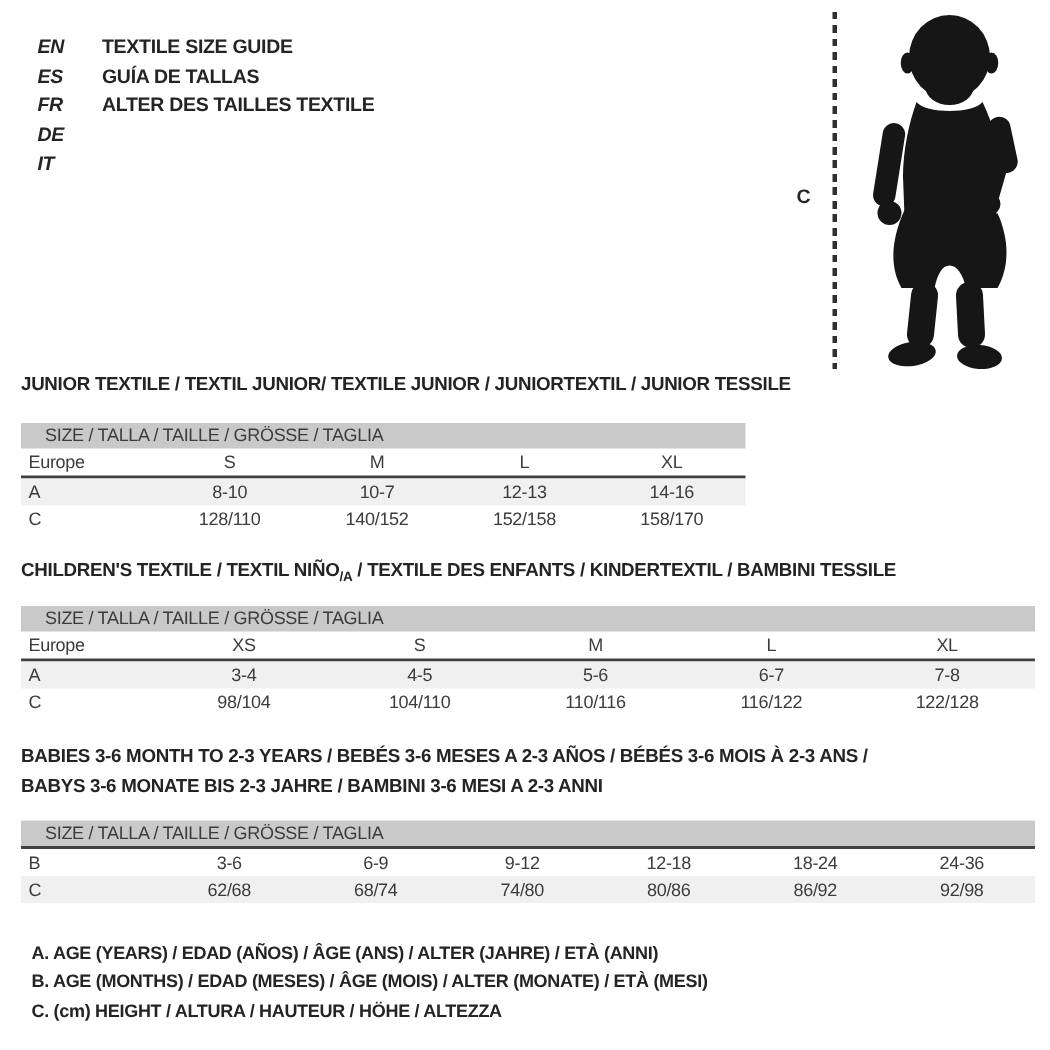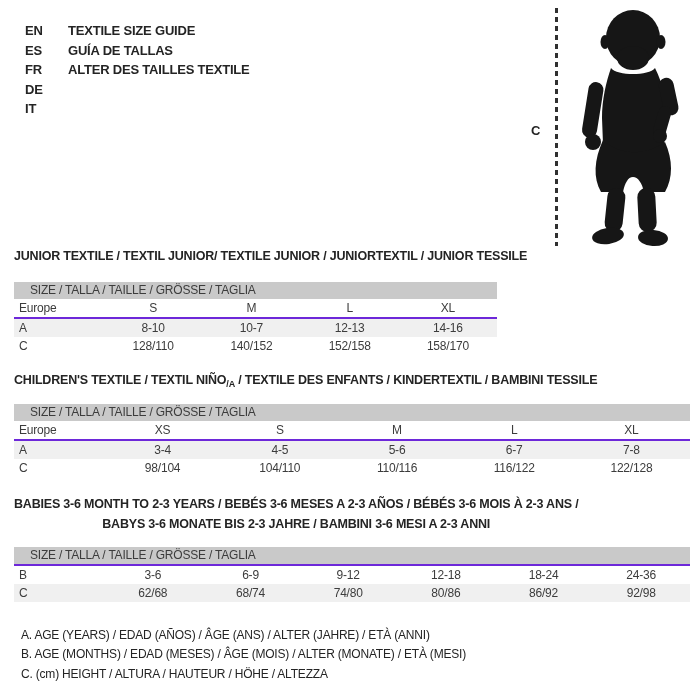--- a/index.html
+++ b/index.html
@@ -5,45 +5,45 @@
   html,body{margin:0;padding:0;}
   body{
     width:700px;height:700px;position:relative;background:#ffffff;
     font-family:"Liberation Sans","DejaVu Sans",sans-serif;
     -webkit-font-smoothing:antialiased;overflow:hidden;
   }
   
   .lang-list{position:absolute;left:25px;top:21px;}
   .lang-row{display:flex;height:19.5px;align-items:center;
     font-weight:bold;font-size:13px;color:#242424;letter-spacing:-0.2px;}
-  .lang-code{width:43px;}
+  .lang-code{width:43px;font-style:italic;}
   
   .fig-line{position:absolute;left:555px;top:8px;width:3px;height:238px;
     background:repeating-linear-gradient(to bottom,#303030 0 5px,transparent 5px 9px);}
   .fig-label{position:absolute;left:531px;top:123px;
     font-weight:bold;font-size:13px;color:#242424;}
   .silhouette{position:absolute;left:561px;top:6px;}
   
   .section-title{position:absolute;left:14px;font-weight:bold;font-size:12.5px;
-    color:#242424;letter-spacing:-0.2px;white-space:nowrap;text-align:center;}
+    color:#242424;letter-spacing:-0.2px;white-space:nowrap;}
   .title-sub{font-size:9px;position:relative;top:3px;}
   .size-table{position:absolute;left:14px;}
   .t-narrow{width:483px;}
   .t-wide{width:676px;}
   .size-header{height:17px;background:#c9c9c9;font-size:12px;line-height:17px;
     padding-left:16px;color:#3c3c3c;letter-spacing:-0.2px;}
   .trow{display:flex;height:18px;align-items:center;font-size:12px;
     color:#3c3c3c;letter-spacing:-0.2px;}
   .tlabel{width:90px;padding-left:5px;box-sizing:border-box;}
   .tcell{flex:1;text-align:center;}
   .shaded{background:#f0f0f0;}
-  .sep-below{border-bottom:2px solid #6d28d9;justify-content:space-between;}
+  .sep-below{border-bottom:2px solid #404040;justify-content:space-between;}
   
   .notes{position:absolute;left:21px;top:626px;}
-  .note-line{font-weight:normal;font-size:12px;line-height:19.3px;
+  .note-line{font-weight:bold;font-size:12px;line-height:19.3px;
     color:#242424;letter-spacing:-0.2px;white-space:nowrap;}
 </style>
 </head>
 <body>
 
 <div class="lang-list">
   <div class="lang-row">
     <span class="lang-code">EN</span>
     <span class="lang-title">TEXTILE SIZE GUIDE</span>
   </div>

